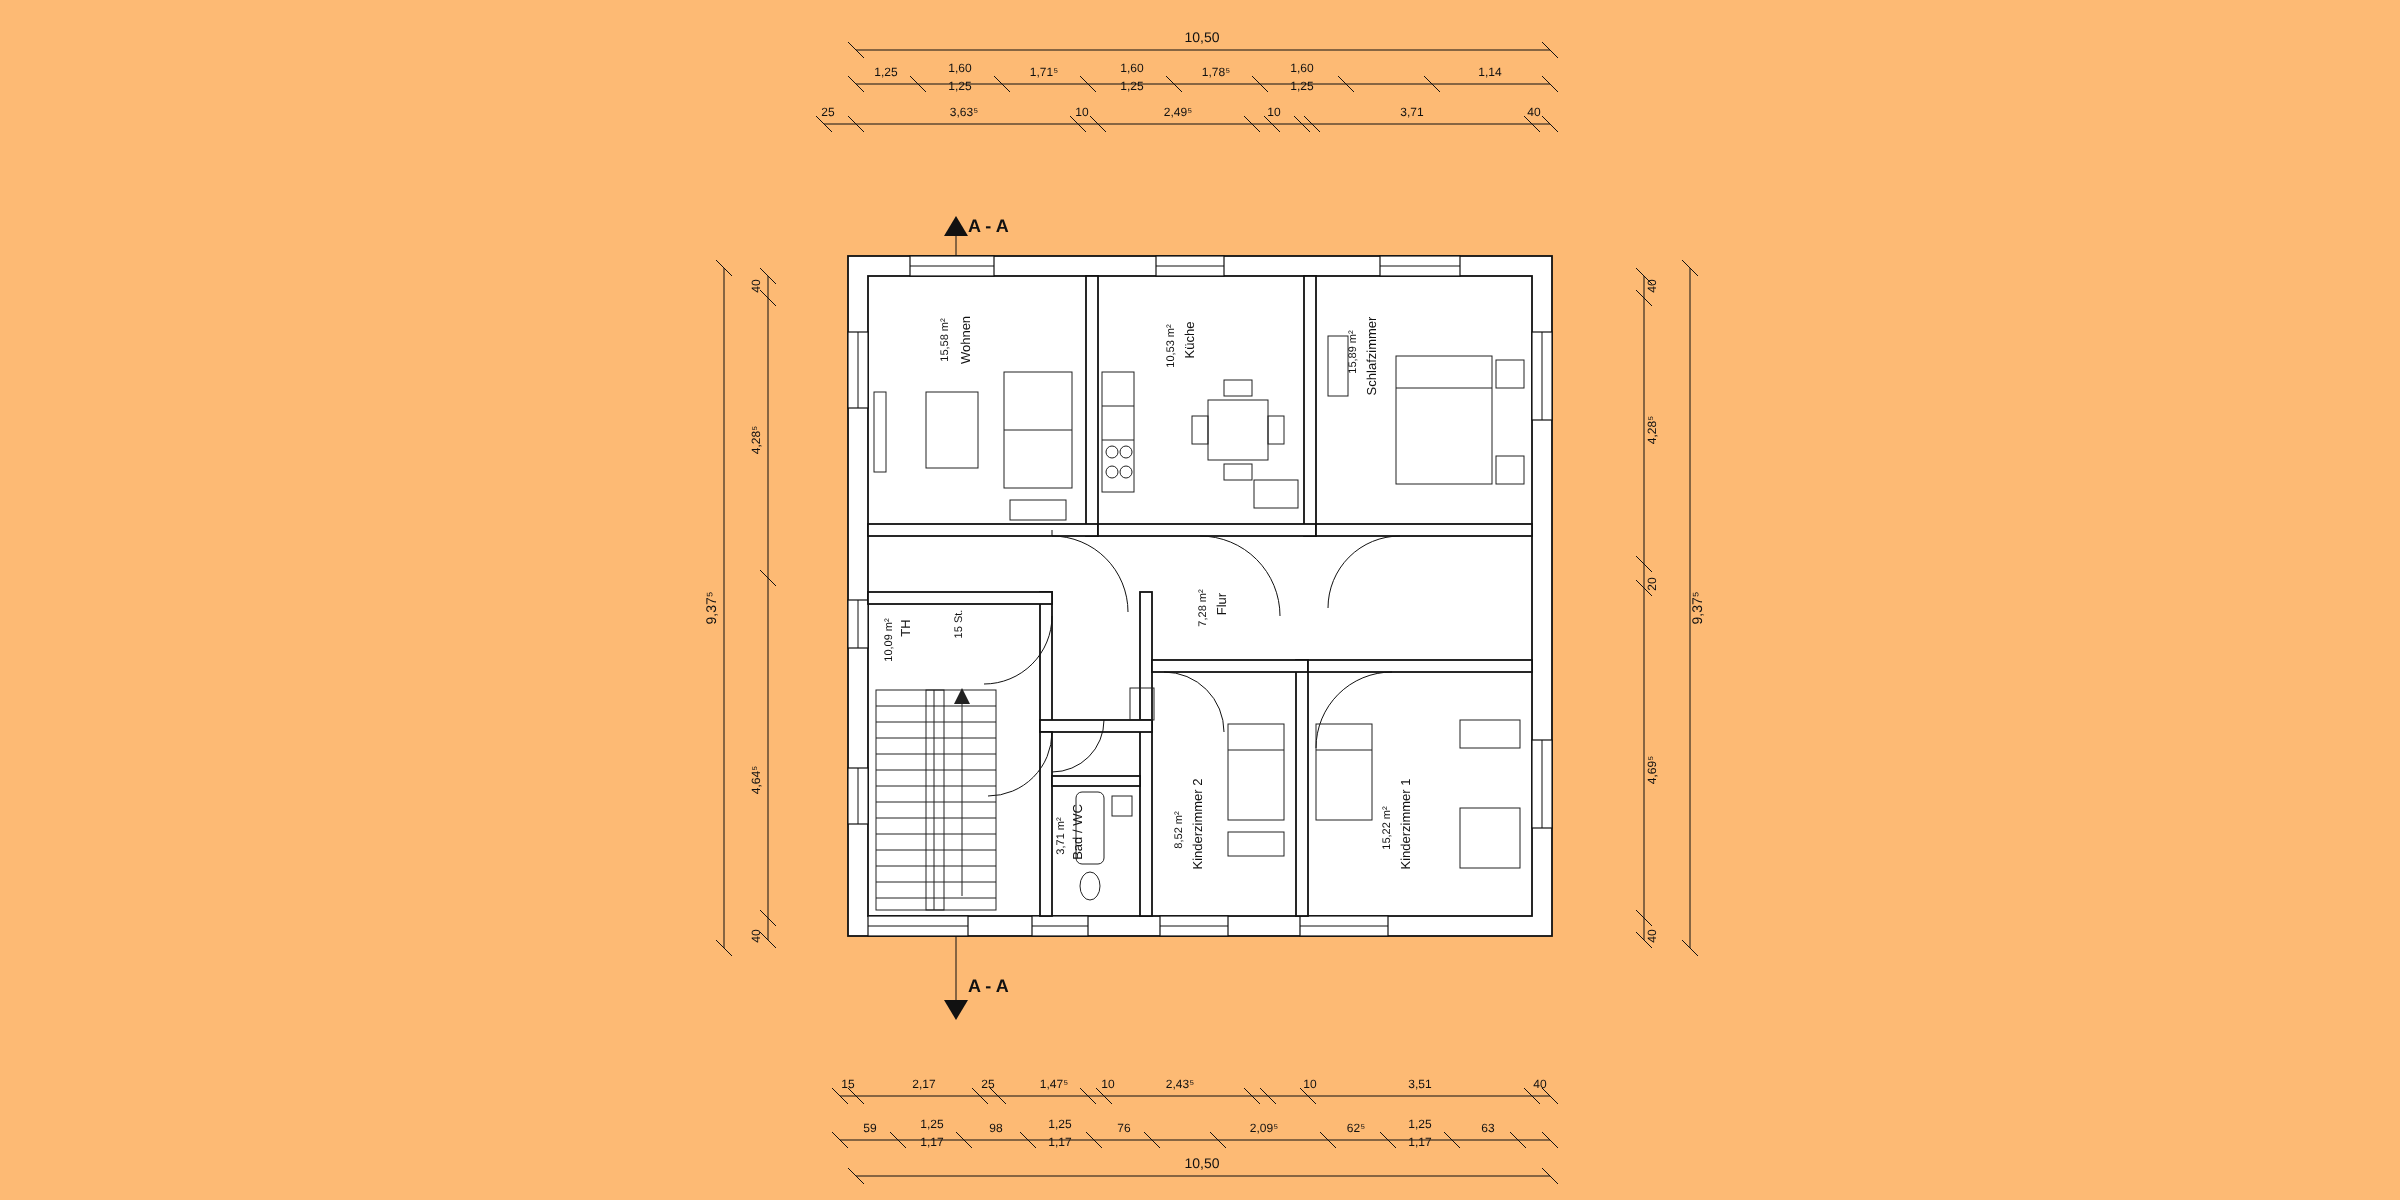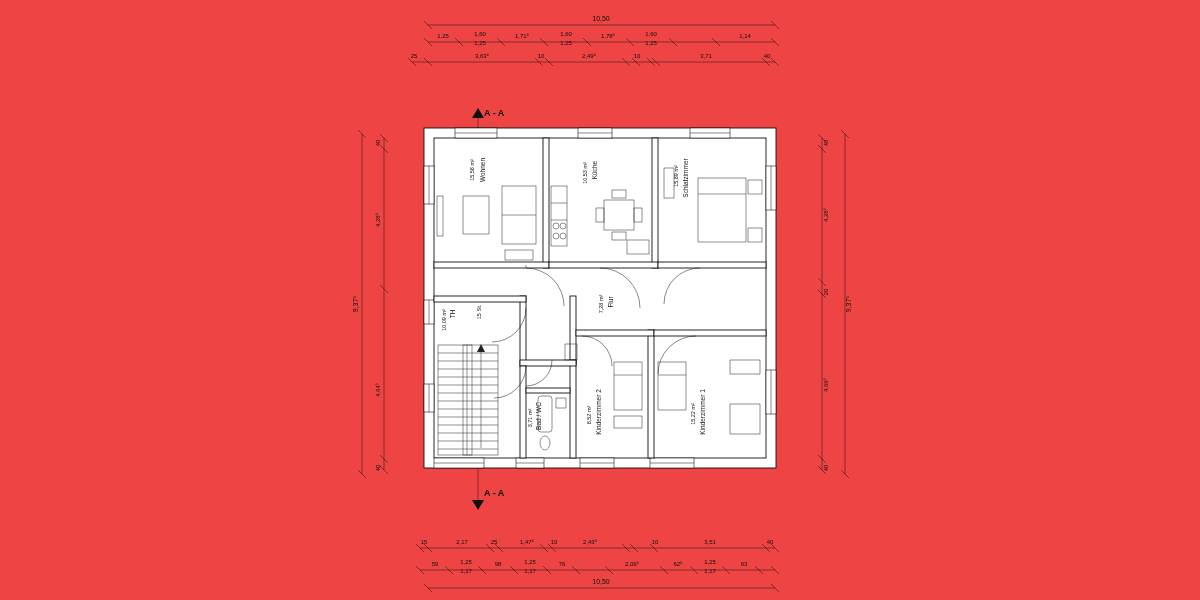--- a/index.html
+++ b/index.html
@@ -13,21 +13,21 @@
     font-family: "Liberation Sans", sans-serif;
     color: #1a1a1a;
     overflow: hidden;
     position: relative;
   }
   #sheet {
     position: absolute;
     left: 0; top: 0;
     width: 1200px;
     height: 600px;
-    background: #ef4444;
+    background: #fdba74;
   }
   svg#plan {
     position: absolute;
     left: 0; top: 0;
     width: 1200px;
     height: 600px;
     display: block;
   }
   .dim-text {
     font-family: "Liberation Sans", sans-serif;

